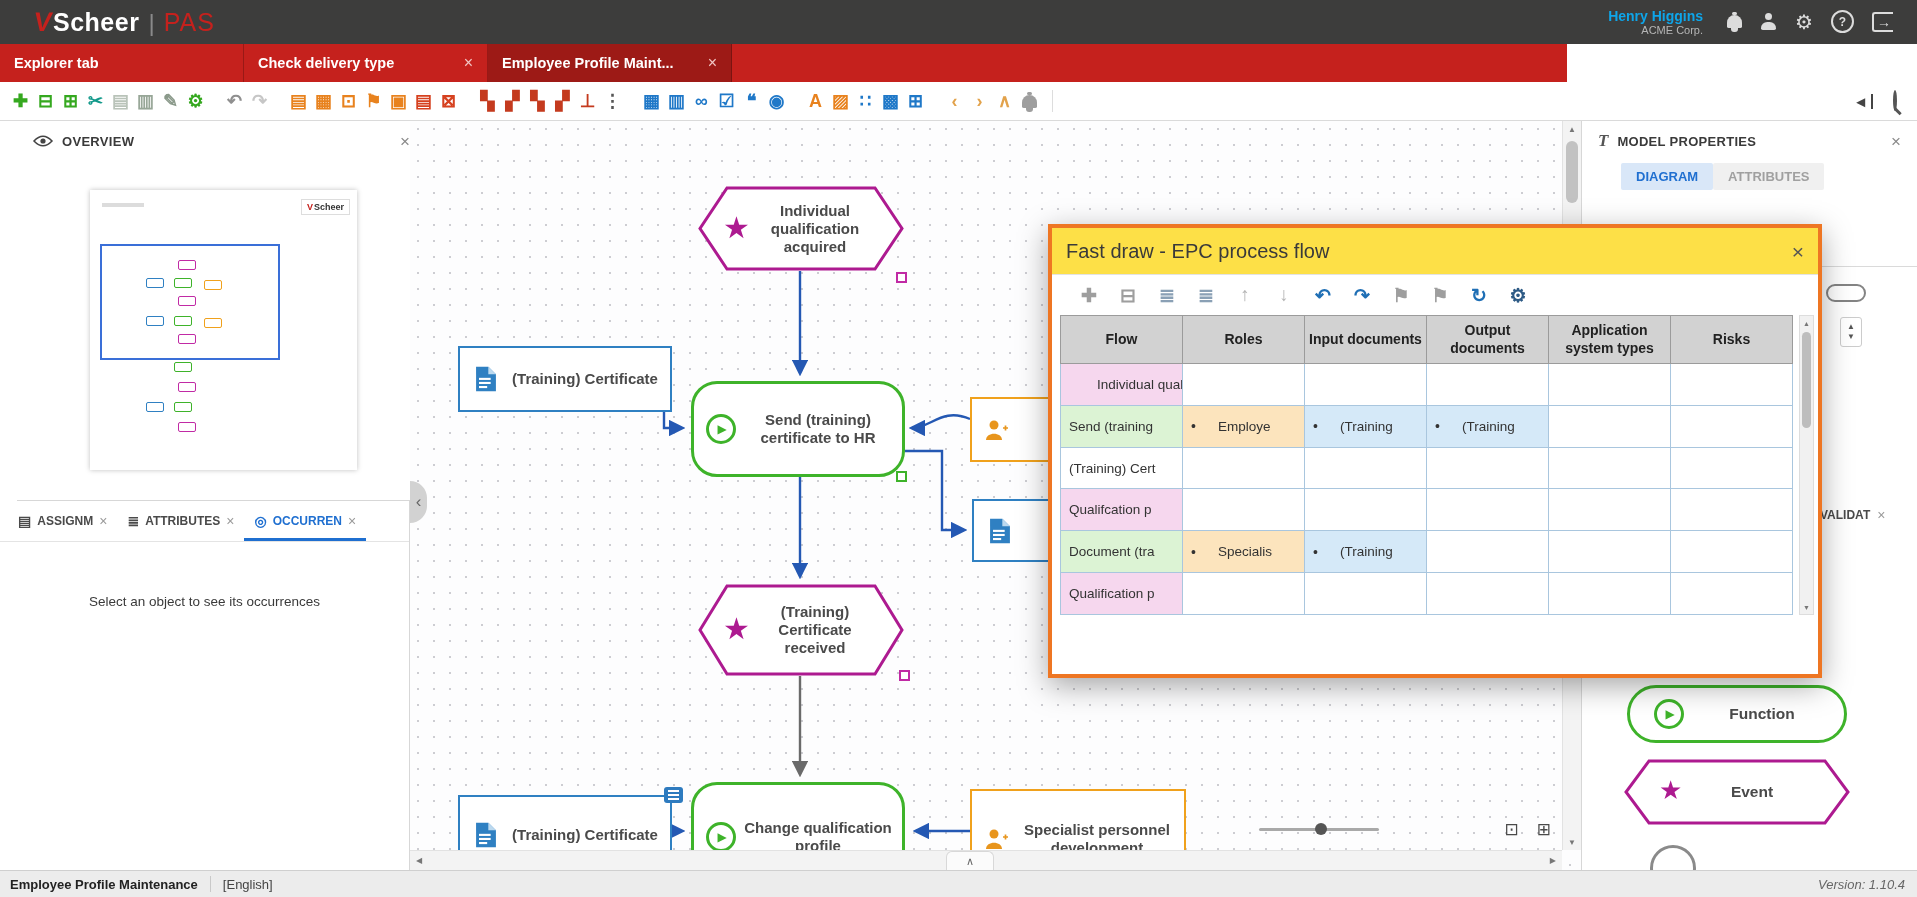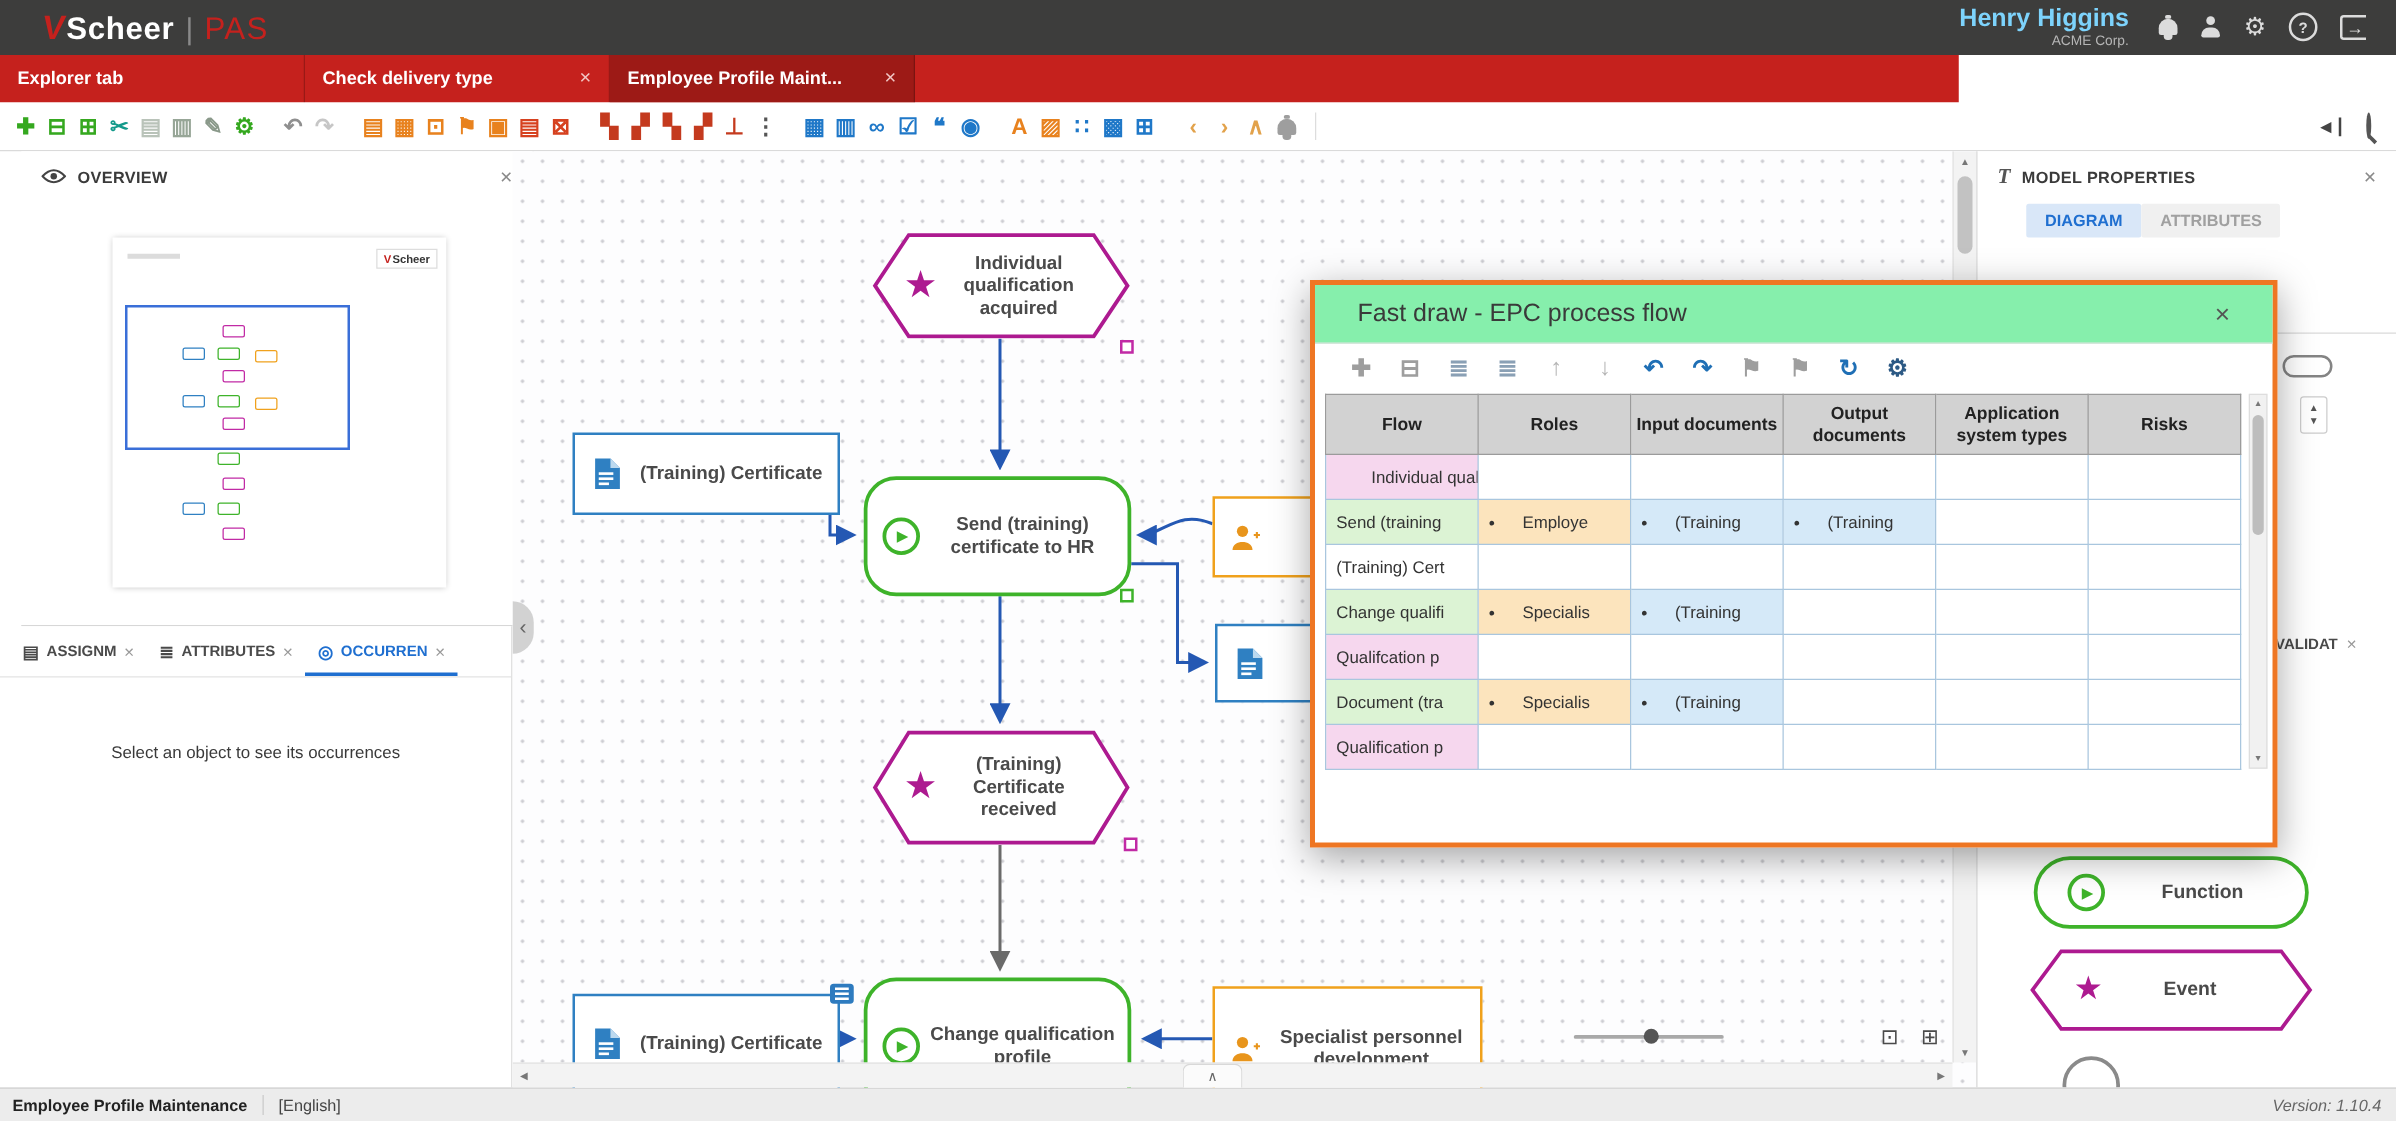--- a/index.html
+++ b/index.html
@@ -9,21 +9,21 @@
   
   .app-header{position:absolute;left:0;top:0;width:1917px;height:44px;background:#3d3d3c;
               display:flex;align-items:center;}
   .logo{display:flex;align-items:baseline;padding-left:34px;}
   .logo-v{color:#c5211d;font-weight:bold;font-size:27px;transform:skewX(-8deg);margin-right:1px;}
   .logo-name{color:#fff;font-weight:bold;font-size:25px;letter-spacing:.5px;}
   .logo-sep{color:#8a8a8a;font-size:24px;font-weight:normal;margin:0 9px;}
   .logo-product{color:#c5211d;font-size:25px;letter-spacing:1px;}
   .header-right{margin-left:auto;display:flex;align-items:center;gap:18px;padding-right:24px;}
   .user-text{text-align:right;line-height:1.15;margin-right:6px;}
-  .user-name{color:#7dd3fc;font-weight:bold;font-size:20px;}
+  .user-name{color:#0ea5e9;font-weight:bold;font-size:14px;}
   .user-company{color:#b5b5b5;font-size:11px;}
   .hdr-icon{color:#dcdcdc;font-size:20px;display:flex;align-items:center;justify-content:center;}
   .bell-shape{width:15px;height:13px;background:#dcdcdc;border-radius:8px 8px 2px 2px;position:relative;}
   .bell-shape::before{content:'';position:absolute;top:-3px;left:5px;width:5px;height:3px;background:#dcdcdc;border-radius:2px;}
   .bell-shape::after{content:'';position:absolute;bottom:-4px;left:4px;width:7px;height:4px;background:#dcdcdc;border-radius:0 0 3px 3px;}
   .person-shape{width:17px;height:17px;position:relative;}
   .person-shape::before{content:'';position:absolute;top:0;left:5px;width:7px;height:7px;border-radius:50%;background:#dcdcdc;}
   .person-shape::after{content:'';position:absolute;bottom:0;left:1px;width:15px;height:8px;border-radius:7px 7px 2px 2px;background:#dcdcdc;}
   .help-circle{width:19px;height:19px;border:2px solid #dcdcdc;border-radius:50%;display:flex;align-items:center;
                justify-content:center;font-size:12px;font-weight:bold;color:#dcdcdc;}
@@ -152,22 +152,22 @@
   .palette-event{position:absolute;left:41px;top:638px;width:228px;height:66px;display:flex;align-items:center;}
   .palette-event svg{position:absolute;left:0;top:0;}
   .palette-event .event-star{left:36px;font-size:26px;}
   .palette-event .shape-text{position:relative;z-index:1;flex:1;margin-left:30px;font-size:15.5px;}
   .palette-circle{position:absolute;left:68px;top:724px;width:46px;height:46px;border:3px solid #8a8a8a;
                   border-radius:50%;background:#fff;box-sizing:border-box;}
 
   
   .fastdraw{position:absolute;left:1048px;top:224px;width:774px;height:454px;background:#fff;
             border:4px solid #ee7623;box-shadow:0 8px 28px rgba(0,0,0,.35);z-index:50;box-sizing:border-box;}
-  .fd-titlebar{height:46px;background:#86efac;border-bottom:1px solid #e3e3e3;display:flex;align-items:center;
-               padding:0 34px;}
+  .fd-titlebar{height:46px;background:#fde047;border-bottom:1px solid #e3e3e3;display:flex;align-items:center;
+               padding:0 14px;}
   .fd-title{font-size:20px;color:#3a3a3a;}
   .fd-close{margin-left:auto;color:#555;font-size:21px;line-height:1;}
   .fd-toolbar{height:40px;display:flex;align-items:center;padding-left:24px;gap:13px;}
   .fd-icon{width:26px;height:28px;display:flex;align-items:center;justify-content:center;font-size:19px;font-weight:bold;}
   .fd-table-wrap{display:flex;padding-left:8px;}
   table.fd-table{border-collapse:collapse;table-layout:fixed;width:732px;}
   .fd-table th{width:122px;height:48px;background:#d2d2d2;border:1px solid #9b9b9b;font-size:14px;
                font-weight:bold;color:#222;text-align:center;line-height:1.25;padding:0 4px;box-sizing:border-box;}
   .fd-table td{height:36px;border:1px solid #a9c6de;font-size:13.5px;color:#333;padding:0;box-sizing:border-box;
                overflow:hidden;white-space:nowrap;}
@@ -609,48 +609,20 @@
                 <div class="fd-cell-inner"></div>
               </td>
               <td style="background: rgb(255, 255, 255);">
                 <div class="fd-cell-inner"></div>
               </td>
               <td style="background: rgb(255, 255, 255);">
                 <div class="fd-cell-inner"></div>
               </td>
             </tr>
             <tr>
-              <td style="background: rgb(220, 243, 212);">
-                <div class="fd-cell-inner">
-                  <span>Change qualifi</span>
-                </div>
-              </td>
-              <td style="background: rgb(252, 228, 189);">
-                <div class="fd-cell-inner">
-                  <span class="cell-bullet">•</span>
-                  <span>Specialis</span>
-                </div>
-              </td>
-              <td style="background: rgb(213, 233, 248);">
-                <div class="fd-cell-inner">
-                  <span class="cell-bullet">•</span>
-                  <span>(Training</span>
-                </div>
-              </td>
-              <td style="background: rgb(255, 255, 255);">
-                <div class="fd-cell-inner"></div>
-              </td>
-              <td style="background: rgb(255, 255, 255);">
-                <div class="fd-cell-inner"></div>
-              </td>
-              <td style="background: rgb(255, 255, 255);">
-                <div class="fd-cell-inner"></div>
-              </td>
-            </tr>
-            <tr>
               <td style="background: rgb(246, 215, 238);">
                 <div class="fd-cell-inner">
                   <span>Qualifcation p</span>
                 </div>
               </td>
               <td style="background: rgb(255, 255, 255);">
                 <div class="fd-cell-inner"></div>
               </td>
               <td style="background: rgb(255, 255, 255);">
                 <div class="fd-cell-inner"></div>

